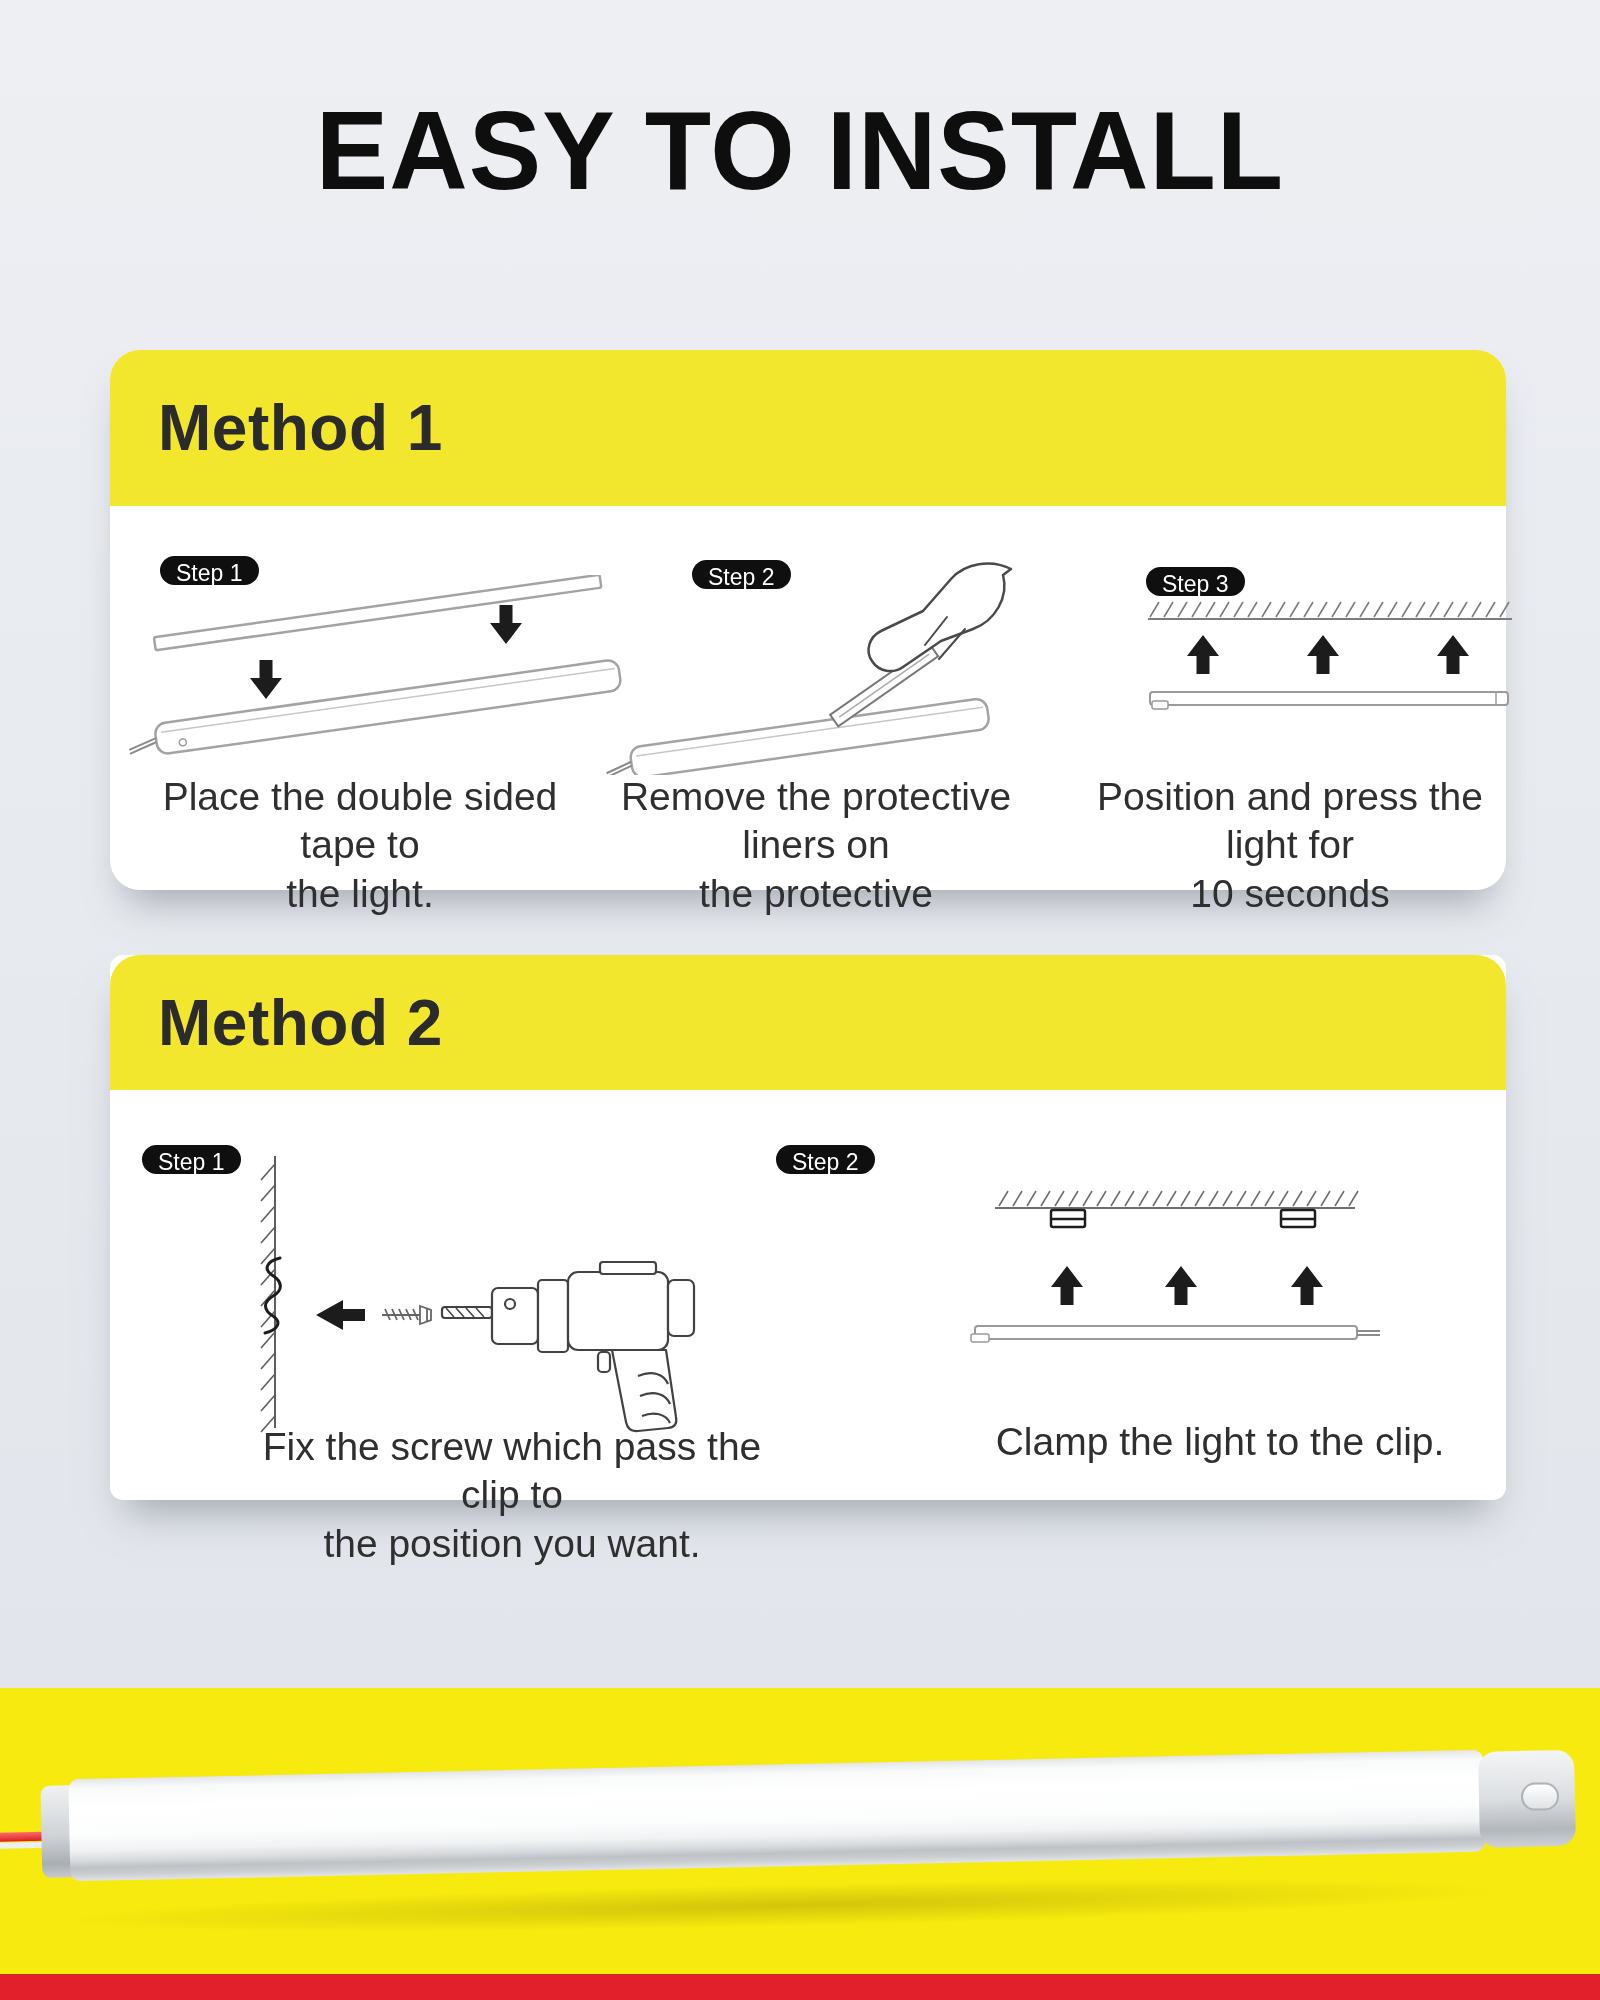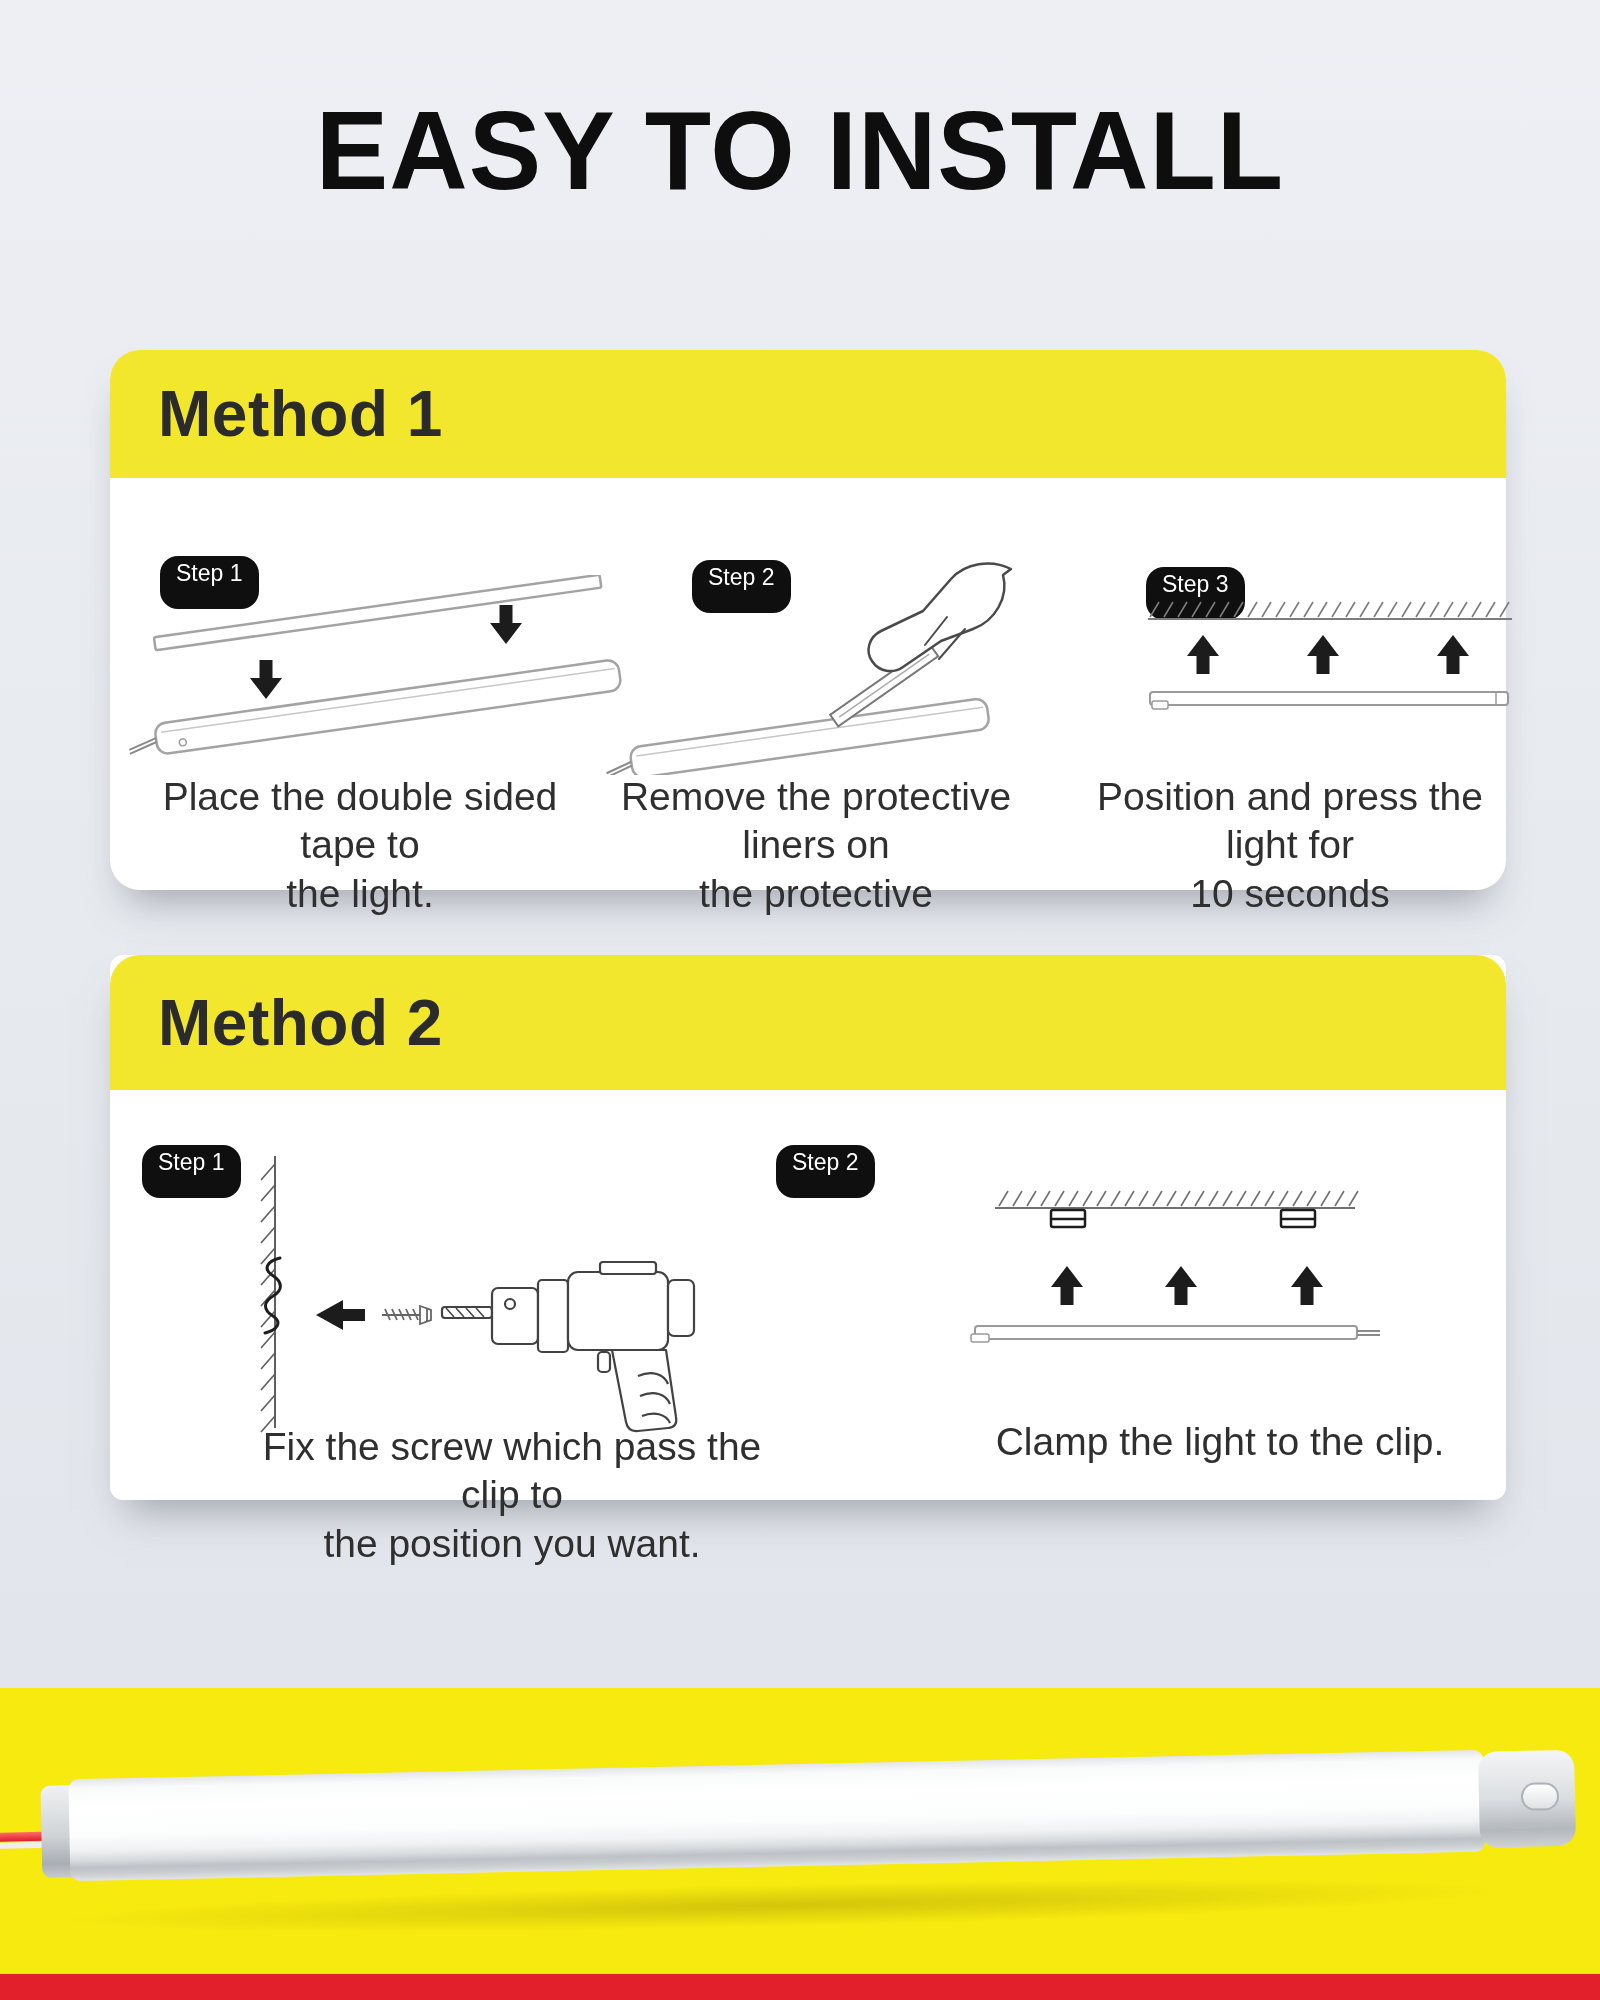--- a/index.html
+++ b/index.html
@@ -5,26 +5,26 @@
   html,body{margin:0;padding:0;background:#d8dbe0;}
   .page{position:relative;width:1600px;height:2000px;overflow:hidden;
         background:linear-gradient(180deg,#edeff3 0%,#e7eaef 45%,#e0e4ea 100%);
         font-family:"Liberation Sans",sans-serif;}
   .title{position:absolute;top:86px;left:0;width:100%;margin:0;text-align:center;
          font-size:112px;font-weight:700;color:#0e0e0e;letter-spacing:1px;transform:scaleX(.97);}
   .card{position:absolute;left:110px;width:1396px;background:#ffffff;border-radius:30px;
         box-shadow:0 26px 38px -16px rgba(104,110,122,.55);}
   .card1{top:350px;height:540px;}
   .card2{top:955px;height:545px;border-radius:13px;}
-  .card-header{position:absolute;top:0;left:0;right:0;height:128px;background:#f2e72c;
+  .card-header{position:absolute;top:0;left:0;right:0;height:156px;background:#f2e72c;
         border-radius:30px 30px 0 0;display:flex;align-items:center;padding-left:48px;box-sizing:border-box;}
   .card2 .card-header{height:135px;}
   .method-title{margin:0;font-size:64px;font-weight:700;color:#2b2b2b;letter-spacing:.5px;}
   .badge{position:absolute;background:#0f0f0f;color:#ffffff;font-size:23px;line-height:1;
-         padding:6px 16px 24px;border-radius:18px;white-space:nowrap;}
+         padding:6px 16px 0;border-radius:18px;white-space:nowrap;}
   .cap{position:absolute;margin:0;font-size:39px;line-height:1.24;color:#2f2f2f;text-align:center;}
   .illus{position:absolute;}
   .banner-yellow{position:absolute;left:0;top:1688px;width:1600px;height:286px;background:#f6ea0e;}
   .banner-red{position:absolute;left:0;top:1974px;width:1600px;height:26px;background:#e2202c;}
   .lightbar{position:absolute;left:-10px;top:1758px;width:1620px;height:190px;transform:rotate(-1.2deg);}
   .lb-shadow{position:absolute;left:70px;top:126px;width:1440px;height:42px;
         background:radial-gradient(ellipse closest-side,rgba(120,100,0,.28),rgba(120,100,0,0));}
   .lb-body{position:absolute;left:80px;top:6px;width:1415px;height:102px;border-radius:10px;
         background:linear-gradient(180deg,#e3e5e7 0%,#f9fafa 9%,#ffffff 28%,#fcfdfd 55%,#f0f2f3 70%,#d8dbde 80%,#bdc2c6 87%,#c9cdd0 93%,#e2e4e6 100%);}
   .lb-capL{position:absolute;left:52px;top:12px;width:36px;height:92px;border-radius:9px;

